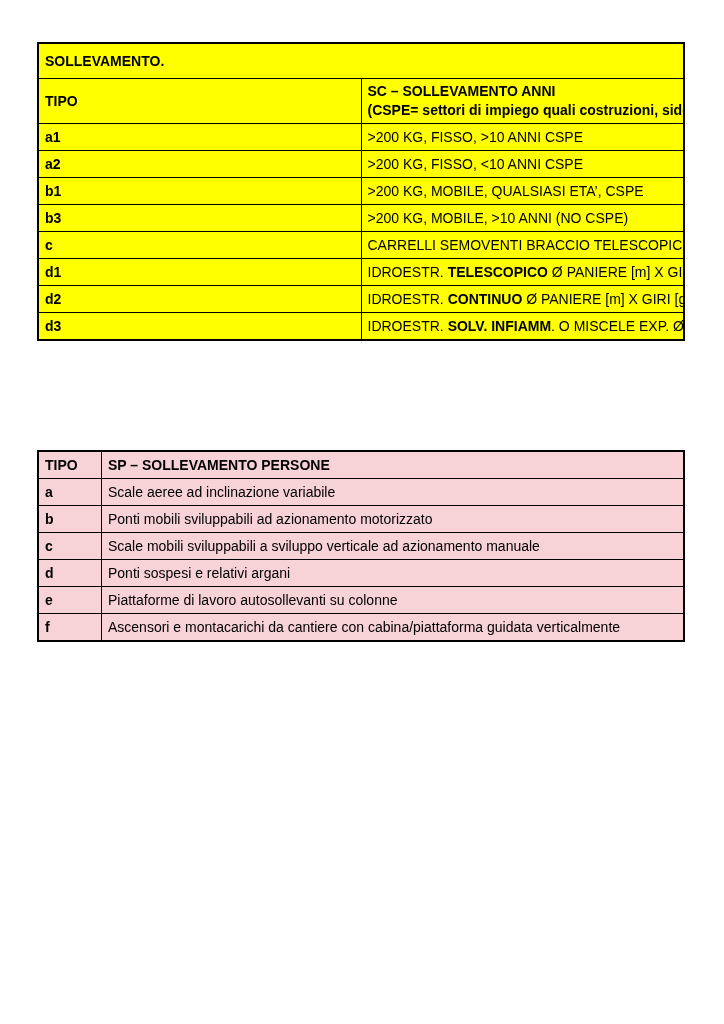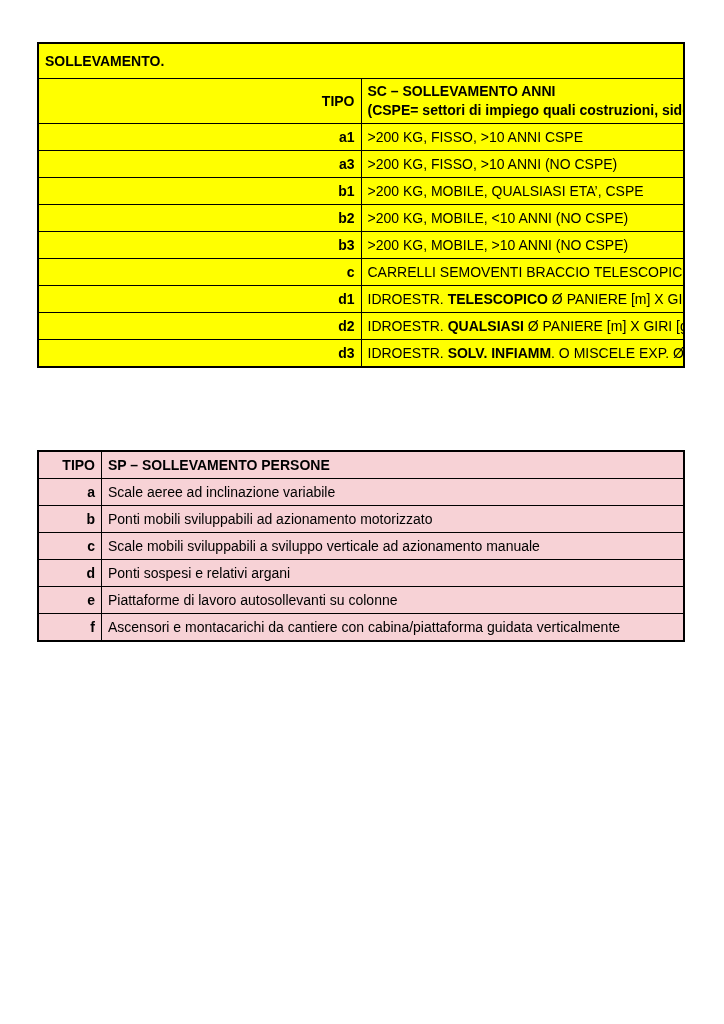--- a/index.html
+++ b/index.html
@@ -34,21 +34,21 @@
     vertical-align: middle;
     padding: 0 6px;
     overflow: hidden;
     white-space: nowrap;
   }
   #sc-tbl { top: 42px; }
   #sp-tbl { top: 450px; }
 
   .col-tipo {
     width: 50px;
-    text-align: right;
+    text-align: left;
     font-weight: bold;
   }
   .row-title td {
     height: 34px;
     font-weight: bold;
     font-size: 15px;
     padding-left: 59px;
   }
   .row-sc-header td {
     height: 44px;
@@ -80,46 +80,42 @@
           <div class="hdr-line">(CSPE= settori di impiego quali costruzioni, siderurgico, portuale, estrattivo)</div>
         </td>
       </tr>
     </tbody>
     <tbody class="data-rows" id="sc-body">
         <tr>
           <td class="col-tipo">a1</td>
           <td><span>&gt;200 KG, FISSO, &gt;10 ANNI CSPE</span></td>
         </tr>
         <tr>
-          <td class="col-tipo">a3</td>
-          <td><span>&gt;200 KG, FISSO, &gt;10 ANNI (NO CSPE)</span></td>
+          <td class="col-tipo">a2</td>
+          <td><span>&gt;200 KG, FISSO, &lt;10 ANNI CSPE</span></td>
         </tr>
         <tr>
           <td class="col-tipo">b1</td>
           <td><span>&gt;200 KG, MOBILE, QUALSIASI ETA’, CSPE</span></td>
-        </tr>
-        <tr>
-          <td class="col-tipo">b2</td>
-          <td><span>&gt;200 KG, MOBILE, &lt;10 ANNI (NO CSPE)</span></td>
         </tr>
         <tr>
           <td class="col-tipo">b3</td>
           <td><span>&gt;200 KG, MOBILE, &gt;10 ANNI (NO CSPE)</span></td>
         </tr>
         <tr>
           <td class="col-tipo">c</td>
           <td><span>CARRELLI SEMOVENTI BRACCIO TELESCOPICO</span></td>
         </tr>
         <tr>
           <td class="col-tipo">d1</td>
           <td><span>IDROESTR. </span><b>TELESCOPICO</b><span> Ø PANIERE [m] X GIRI [g/min] </span></td>
         </tr>
         <tr>
           <td class="col-tipo">d2</td>
-          <td><span>IDROESTR. </span><b>QUALSIASI</b><span> Ø PANIERE [m] X GIRI [g/min] </span></td>
+          <td><span>IDROESTR. </span><b>CONTINUO</b><span> Ø PANIERE [m] X GIRI [g/min] </span></td>
         </tr>
         <tr>
           <td class="col-tipo">d3</td>
           <td><span>IDROESTR. </span><b>SOLV. INFIAMM</b><span>. O MISCELE EXP.  Ø PANIERE&gt;</span></td>
         </tr>
       </tbody>
   </table>
 
   <table class="tbl" id="sp-tbl" style="--bg: #F7D2D6;">
     <tbody>

